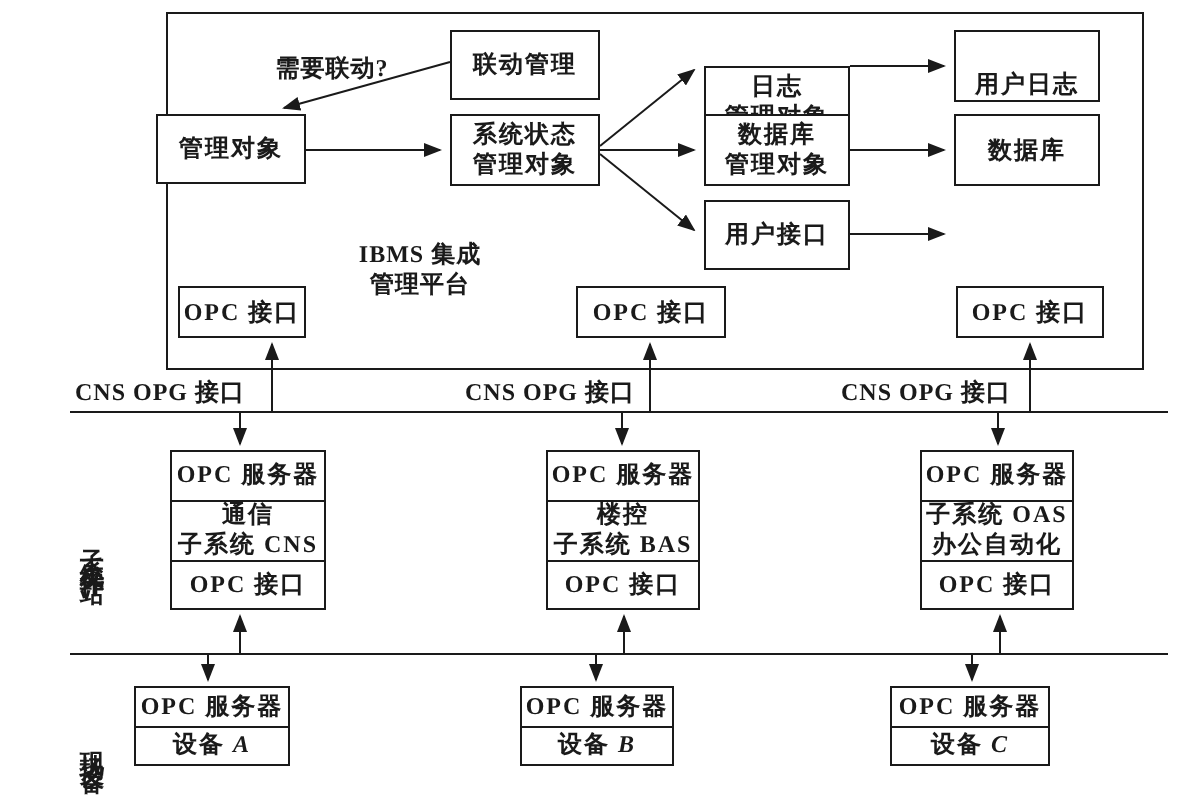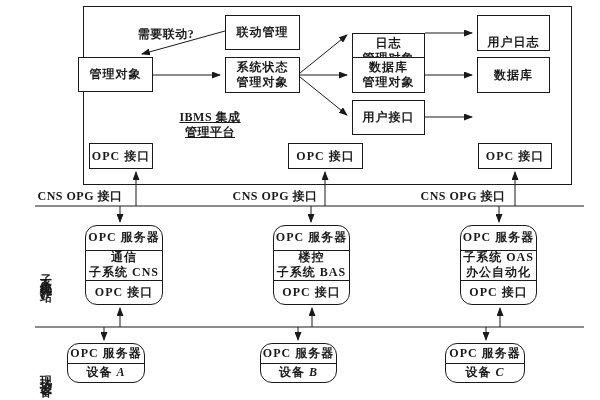--- a/index.html
+++ b/index.html
@@ -14,21 +14,21 @@
     box-sizing:border-box;
   }
   .label{
     position:absolute;font-weight:bold;font-size:12px;line-height:15px;text-align:center;
     letter-spacing:0.5px;white-space:nowrap;
   }
   .vlabel{
     position:absolute;font-weight:bold;font-size:12px;letter-spacing:3px;
     writing-mode:vertical-rl;text-orientation:upright;text-align:center;width:16px;
   }
-  .stack{padding:0;border-radius:12px;}
+  .stack{padding:0;}
   .stack .cell{
     width:100%;box-sizing:border-box;display:flex;flex-direction:column;
     align-items:center;justify-content:center;
   }
   .stack .cell + .cell{border-top:1px solid #1a1a1a;text-align:right;}
   .frame{position:absolute;border:1px solid #1a1a1a;box-sizing:border-box;background:transparent;}
   svg{position:absolute;left:0;top:0;}
   .it{font-style:italic;}
 </style>
 </head>
@@ -108,21 +108,21 @@
 
   <div class="box" style="left:477px;top:57px;width:73px;height:36px;">
     <span>数据库</span>
   </div>
 
   <div class="box" style="left:352px;top:100px;width:73px;height:35px;">
     <span>用户接口</span>
   </div>
 
 
-  <div class="label" style="left:160px;top:110px;width:100px;text-decoration:underline;">
+  <div class="label" style="left:160px;top:120px;width:100px;">
     <span>IBMS 集成</span><br>
     <span>管理平台</span>
   </div>
 
   <div class="box" style="left:89px;top:143px;width:64px;height:26px;">
     <span>OPC 接口</span>
   </div>
   <div class="box" style="left:288px;top:143px;width:75px;height:26px;">
     <span>OPC 接口</span>
   </div>

